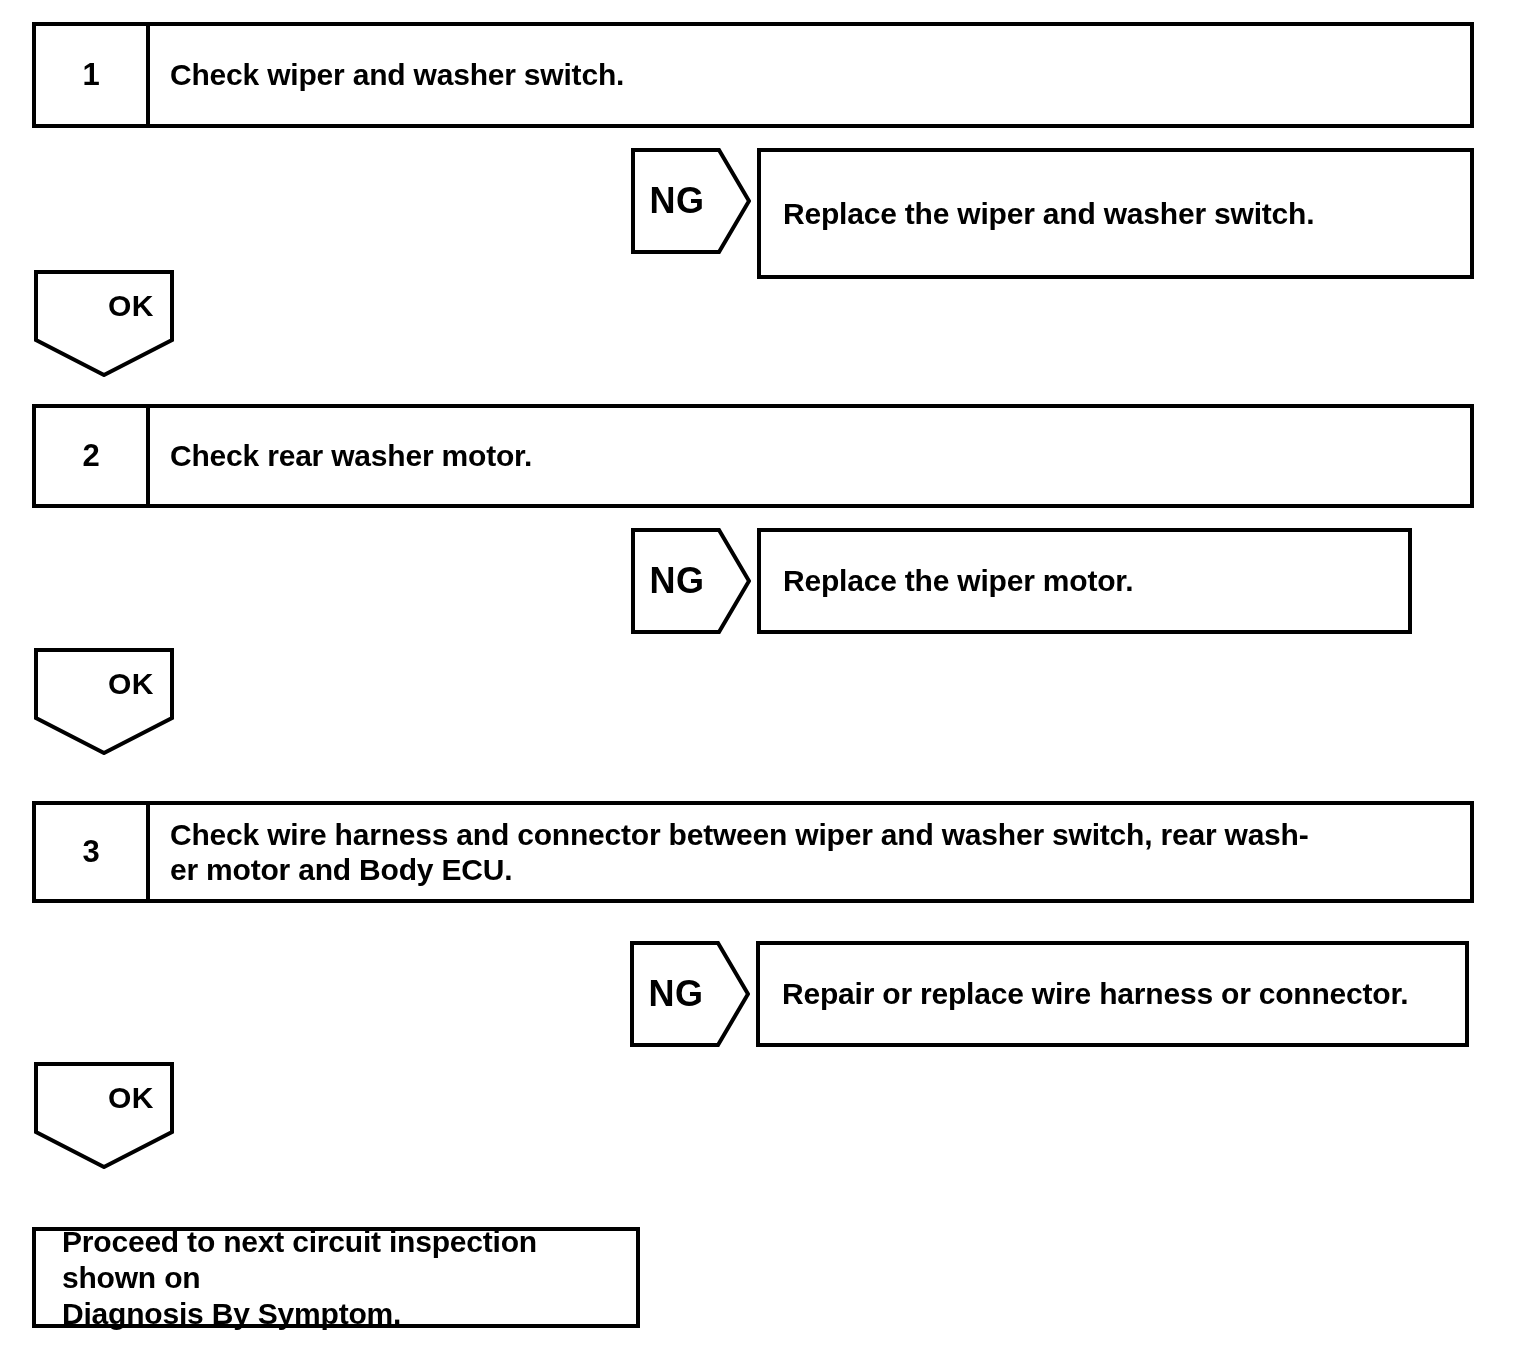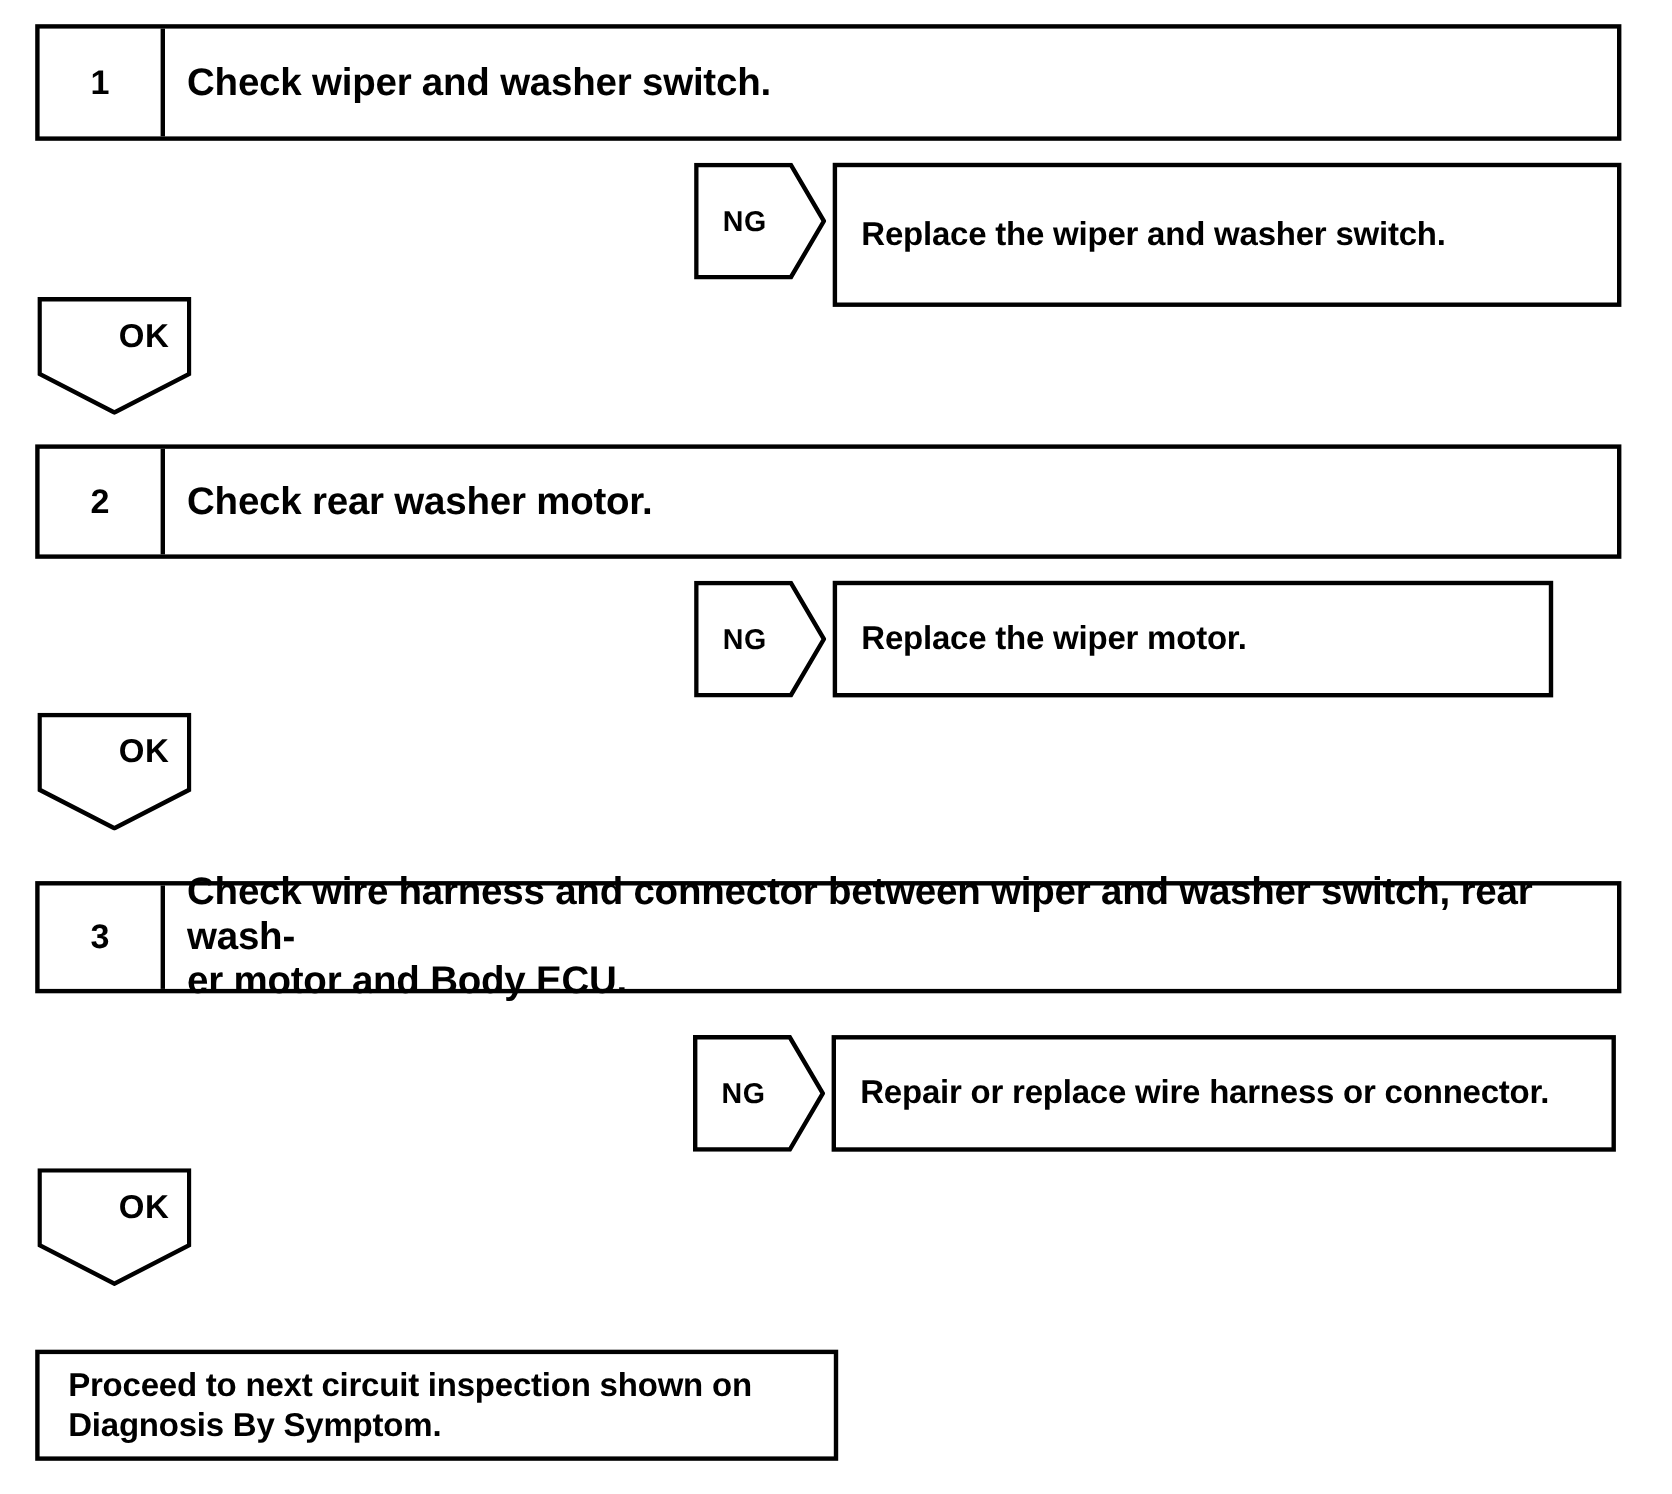--- a/index.html
+++ b/index.html
@@ -45,21 +45,21 @@
   .step-text {
     position: absolute;
     left: 118px;
     right: 0;
     top: 0;
     bottom: 0;
     display: flex;
     align-items: center;
     padding-left: 16px;
     padding-right: 28px;
-    font-size: 35px;
+    font-size: 30px;
     font-weight: bold;
     color: #000000;
     line-height: 1.17;
     letter-spacing: -0.2px;
     white-space: pre-line;
   }
 
   
   .result-box {
     position: absolute;
@@ -106,21 +106,21 @@
   }
   .ng-label {
     position: absolute;
     left: 0;
     top: 0;
     width: 92px;
     height: 100%;
     display: flex;
     align-items: center;
     justify-content: center;
-    font-size: 26px;
+    font-size: 36px;
     font-weight: bold;
     color: #000000;
     letter-spacing: 0.5px;
   }
 
   
   .ok-shape {
     position: absolute;
   }
   .ok-shape svg {
@@ -207,16 +207,16 @@
 
   <div class="result-box" style="left:756px; top:941px; width:713px; height:106px;">Repair or replace wire harness or connector.</div>
 
   <div class="ok-shape" style="left:34px; top:1062px; width:140px; height:107px;">
     <svg width="140" height="107" viewBox="0 0 140 107">
       <polygon points="2,2 138,2 138,70 70,105 2,70" fill="#ffffff" stroke="#000000" stroke-width="4" stroke-linejoin="miter"></polygon>
     </svg>
     <div class="ok-label">OK</div>
   </div>
 
-  <div class="terminal-box" style="left:32px; top:1227px; width:730px; height:101px;">Proceed to next circuit inspection shown on
+  <div class="terminal-box" style="left:32px; top:1227px; width:608px; height:101px;">Proceed to next circuit inspection shown on
 Diagnosis By Symptom.</div>
 
 </div>
 
 </body></html>

